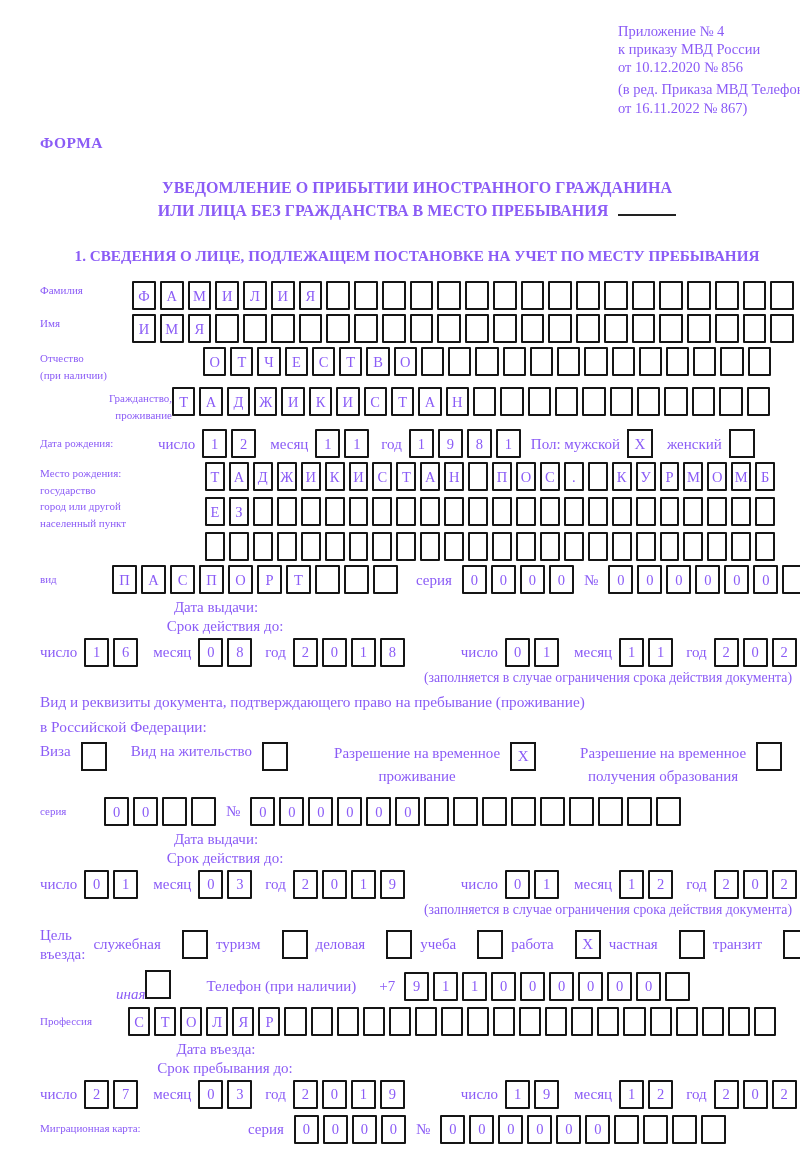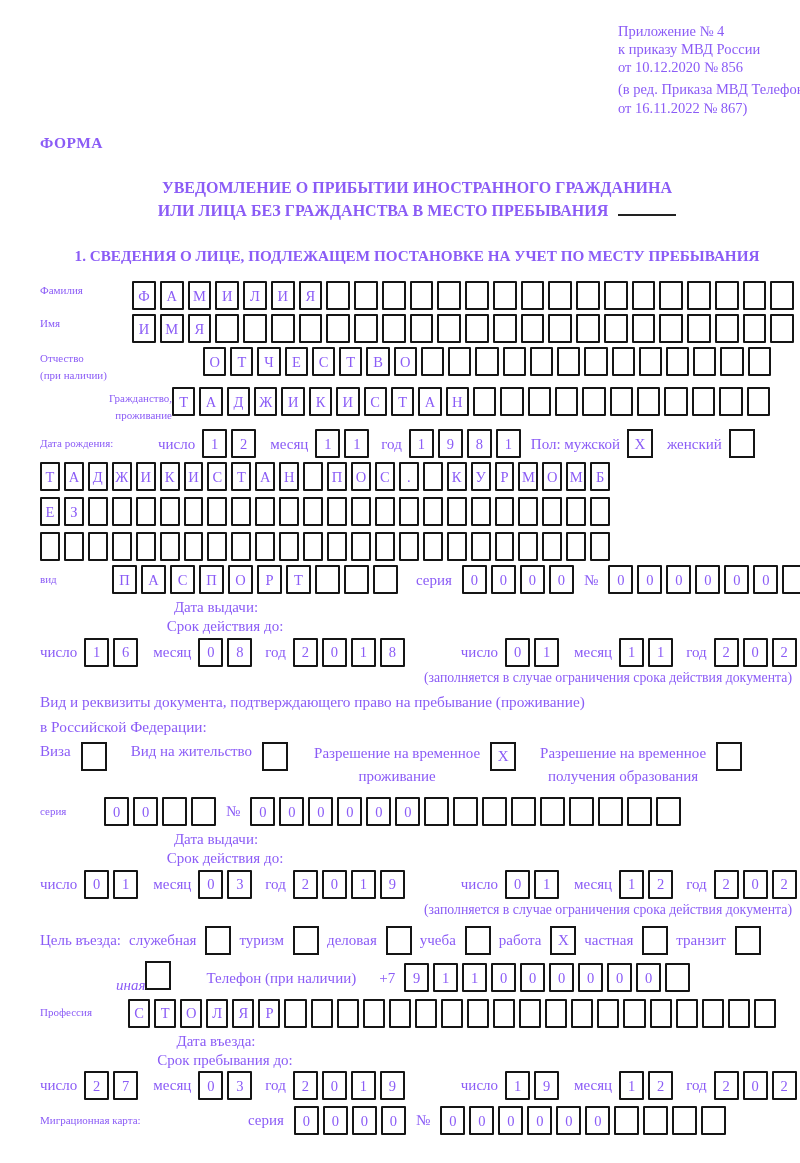--- a/index.html
+++ b/index.html
@@ -49,24 +49,24 @@
   .dates-row{display:flex;align-items:center;margin-top:2px;margin-bottom:2px;}
   .dgroup{display:flex;align-items:center;gap:5px;}
   .dgroup .dl{margin-right:2px;}
   .dright{margin-left:56px;}
   .note-r{text-align:right;font-size:13.8px;margin:2px 2px 6px 0;}
   .dochead{text-align:center;font-weight:bold;font-size:15.2px;margin:4px 0 6px 0;}
   
   .resline{font-size:15.3px;margin:6px 0 2px 0;}
   .chkgrid{display:flex;align-items:flex-start;margin-top:6px;margin-bottom:10px;}
   .chkgrid .opt{display:flex;align-items:flex-start;gap:10px;}
-  .optlabel{text-align:center;line-height:1.5;}
+  .optlabel{text-align:center;line-height:1.5;margin-left:20px;}
   
   .purpose{display:flex;align-items:center;gap:8px;margin:8px 0 2px 0;flex-wrap:nowrap;}
-  .purpose .pair{display:flex;align-items:center;gap:9px;}
+  .purpose .pair{display:flex;align-items:center;gap:21px;}
   .purpose2{display:flex;align-items:center;gap:9px;margin:6px 0 4px 0;padding-left:70px;}
   .phonelbl{margin-left:26px;}
 </style>
 </head>
 <body>
 
 <div class="page">
 
   <div class="appendix">
     <div>Приложение № 4</div>
@@ -235,20 +235,26 @@
       <span>Пол: мужской</span>
       <span class="chk">X</span>
     </div>
     <div class="inl" style="margin-left:14px;">
       <span>женский</span>
       <span class="chk"></span>
     </div>
   </div>
 
   <div class="f-row" style="margin-top:4px;">
+    <div class="f-label lw165 multiline">
+      <div>Место рождения:</div>
+      <div>государство</div>
+      <div>город или другой</div>
+      <div>населенный пункт</div>
+    </div>
     <div class="stack">
       <div class="boxrow fill w570">
           <span class="cbox">Т</span>
           <span class="cbox">А</span>
           <span class="cbox">Д</span>
           <span class="cbox">Ж</span>
           <span class="cbox">И</span>
           <span class="cbox">К</span>
           <span class="cbox">И</span>
           <span class="cbox">С</span>

